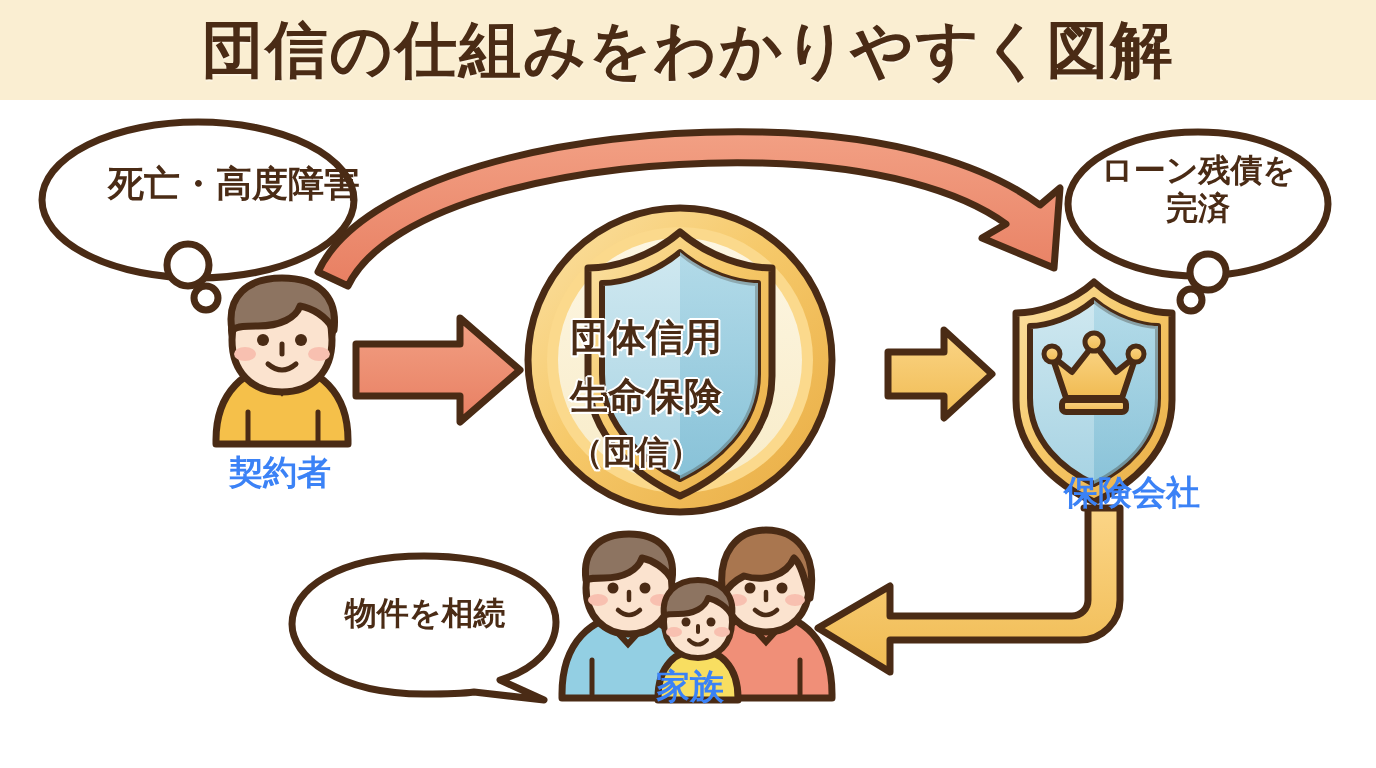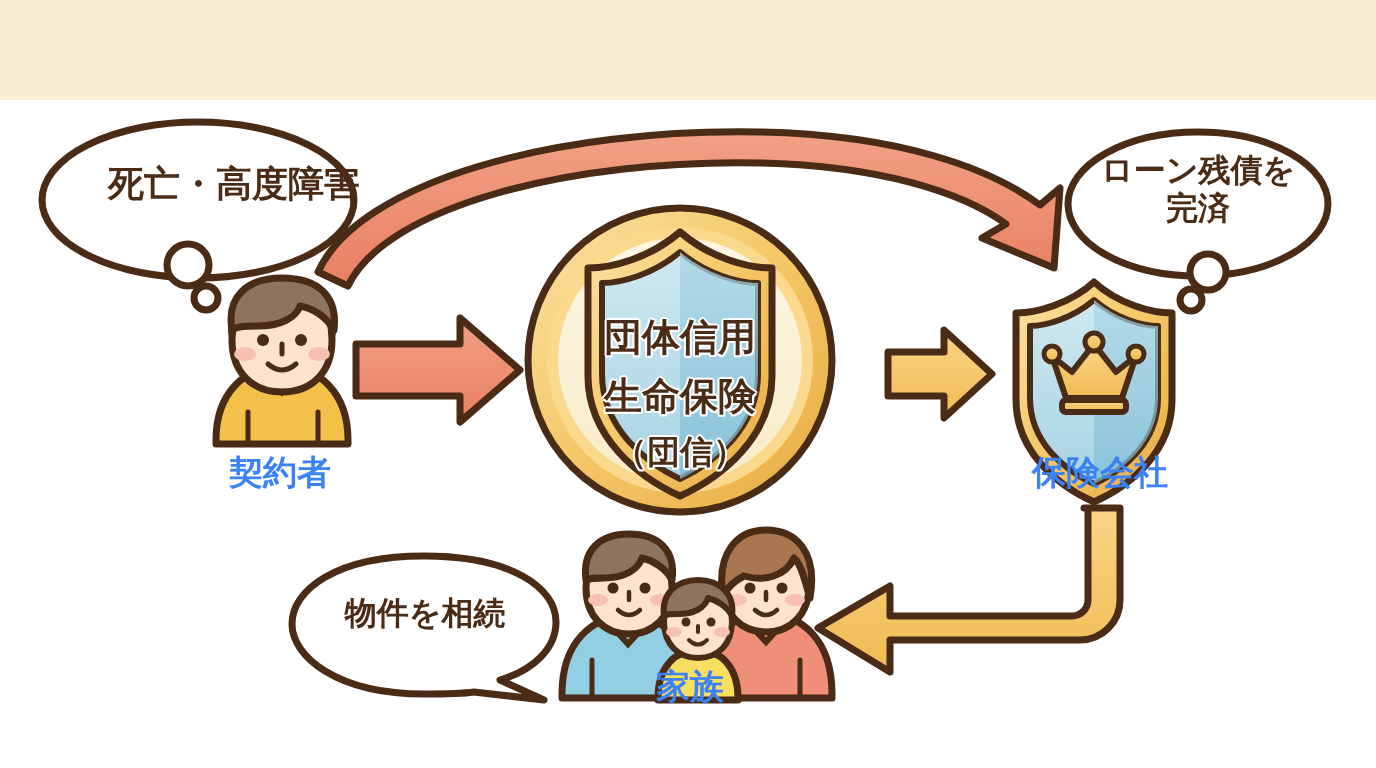--- a/index.html
+++ b/index.html
@@ -39,43 +39,44 @@
   #bubble-death-text{left:40px;top:163px;width:320px;font-size:36px;text-align:right;}
   #bubble-repay-text{left:1068px;top:152px;width:260px;font-size:32px;}
   #bubble-inherit-text{left:300px;top:595px;width:250px;font-size:32px;}
 
   
   .caption{
     position:absolute;text-align:center;font-weight:bold;color:#3b82f6;
     font-size:34px;white-space:nowrap;
   }
   #caption-contractor{left:180px;top:450px;width:200px;}
-  #caption-insurer{left:1000px;top:450px;width:200px;}
+  #caption-insurer{left:1000px;top:470px;width:200px;text-align:right;}
   #caption-family{left:590px;top:664px;width:200px;}
 
   
   #emblem-text{
     position:absolute;left:570px;top:300px;width:220px;
-    text-align:center;font-weight:bold;color:#4a2b15;
+    text-align:left;font-weight:bold;color:#4a2b15;
     line-height:1.08;white-space:pre-line;
     letter-spacing:0px;
     text-shadow:
        2px 0 0 #fff, -2px 0 0 #fff, 0 2px 0 #fff, 0 -2px 0 #fff,
        1.5px 1.5px 0 #fff, -1.5px 1.5px 0 #fff, 1.5px -1.5px 0 #fff, -1.5px -1.5px 0 #fff;
   }
   #emblem-line1{font-size:38px;display:block;}
   #emblem-line2{font-size:38px;display:block;}
   #emblem-line3{font-size:33px;display:block;}
 </style>
 </head>
 <body>
 
 <div id="stage">
 
   <div class="header-band"></div>
+  <div class="header-title">団信の仕組みをわかりやすく図解</div>
 
   <svg class="layer" viewBox="0 0 1376 768" xmlns="http://www.w3.org/2000/svg">
     <defs>
       <linearGradient id="gCoral" x1="0" y1="0" x2="0" y2="1">
         <stop offset="0" stop-color="#f2a084"></stop>
         <stop offset="1" stop-color="#e87f62"></stop>
       </linearGradient>
       <linearGradient id="gGold" x1="0" y1="0" x2="0" y2="1">
         <stop offset="0" stop-color="#fbd587"></stop>
         <stop offset="1" stop-color="#f0bb52"></stop>

